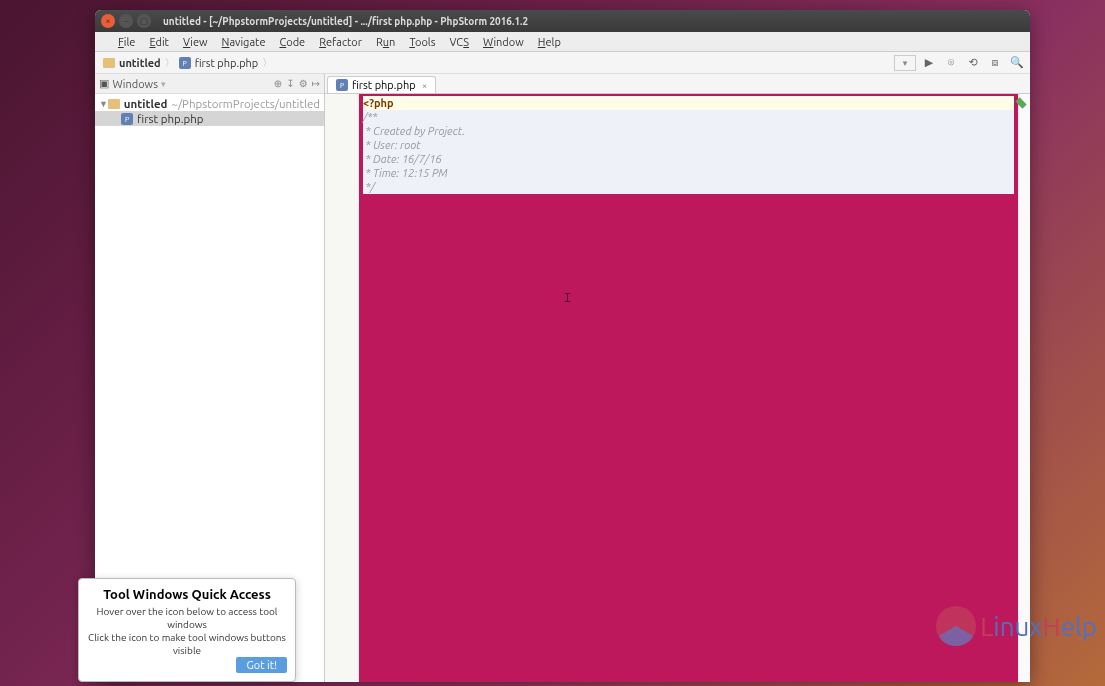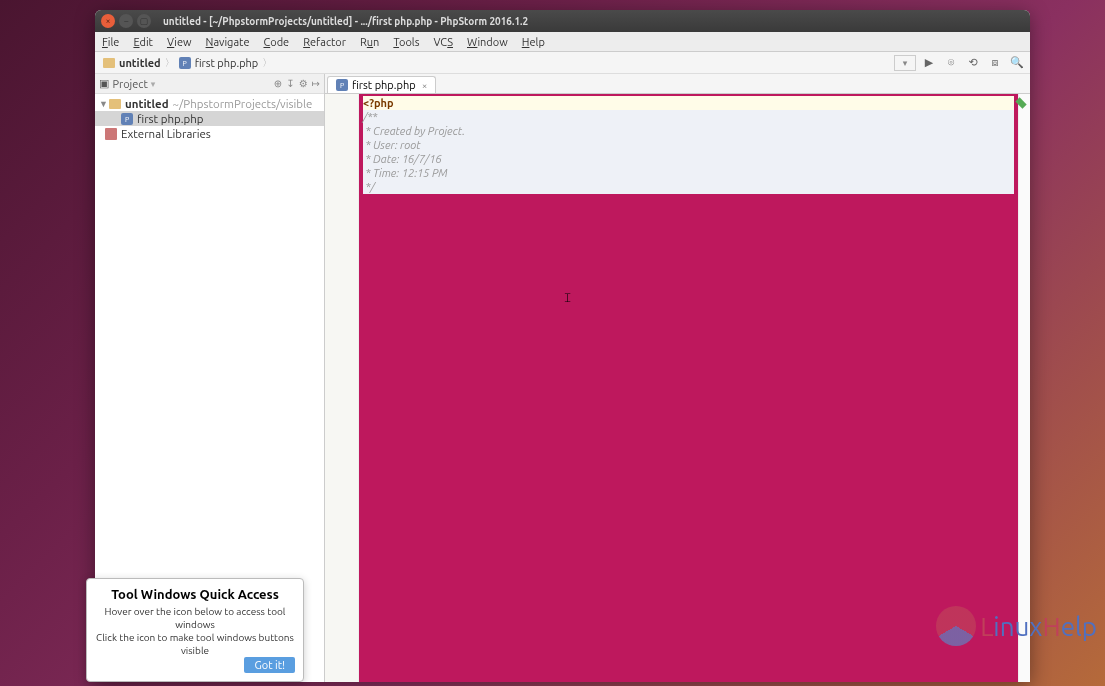--- a/index.html
+++ b/index.html
@@ -4,21 +4,21 @@
 <style>
   * { margin: 0; padding: 0; box-sizing: border-box; font-family: "Ubuntu", "Liberation Sans", Arial, sans-serif; }
   body { width: 1105px; height: 686px; background: linear-gradient(135deg, #4a1530 0%, #6b2048 30%, #8a3060 60%, #b56a3a 100%); overflow: hidden; position: relative; }
   .window { position: absolute; left: 95px; top: 10px; width: 935px; height: 672px; background: #f0f0f0; border-radius: 6px 6px 0 0; box-shadow: 0 4px 20px rgba(0,0,0,0.4); display: flex; flex-direction: column; }
   .titlebar { height: 22px; background: linear-gradient(#4a4a4a, #3a3a3a); border-radius: 6px 6px 0 0; display: flex; align-items: center; padding: 0 6px; }
   .win-btn { width: 14px; height: 14px; border-radius: 50%; margin-right: 4px; display: flex; align-items: center; justify-content: center; font-size: 9px; }
   .win-close { background: #e85e3a; color: #5a2010; }
   .win-min { background: #555; color: #333; }
   .win-max { background: #555; color: #333; }
   .title-text { color: #ddd; font-size: 10px; font-weight: bold; margin-left: 8px; }
-  .menubar { height: 20px; background: #ededed; border-bottom: 1px solid #ccc; display: flex; align-items: center; padding-left: 0; }
+  .menubar { height: 20px; background: #ededed; border-bottom: 1px solid #ccc; display: flex; align-items: center; padding-left: 16px; }
   .menu-item { font-size: 11px; padding: 2px 7px; cursor: pointer; color: #333; }
   .menu-item u { text-decoration: underline; }
   .breadcrumb-bar { height: 22px; background: #f5f5f5; border-bottom: 1px solid #ddd; display: flex; align-items: center; padding: 0 4px; justify-content: space-between; }
   .breadcrumb-left { display: flex; align-items: center; }
   .crumb { display: flex; align-items: center; font-size: 11px; color: #333; padding: 0 4px; }
   .crumb-sep { color: #aaa; font-size: 10px; }
   .folder-ic { width: 12px; height: 10px; background: #e4c07a; border-radius: 1px; margin-right: 4px; }
   .php-ic { width: 12px; height: 12px; background: #6181b6; border-radius: 2px; margin-right: 4px; font-size: 7px; color: white; display:flex; align-items:center; justify-content:center; }
   .toolbar-right { display: flex; align-items: center; gap: 4px; }
   .tb-btn { width: 18px; height: 18px; display:flex;align-items:center;justify-content:center;font-size:11px;color:#666;cursor:pointer; }
@@ -42,21 +42,21 @@
   .editor-content { flex:1; display:flex; position:relative; }
   .gutter { width:34px; background:#f7f7f3; border-right:1px solid #eee; }
   .code { flex:1; font-family: "DejaVu Sans Mono", Consolas, monospace; font-size:11px; padding:2px 4px; line-height:14px; white-space:pre; background:#be185d; }
   .code .highlight-line { background:#fffce8; display:block; width:100%; }
   .code .comment-block { background:#eef1f7; display:block; }
   .php-tag { color:#7a3b00; font-weight:bold; }
   .comment { color:#999; font-style:italic; }
   .indicator { position:absolute; right:4px; top:4px; width:10px; height:10px; background:#5a5; transform:rotate(45deg) scaleY(0.6); }
   .right-gutter { width:12px; border-left:1px solid #eee; background:#fafafa; }
   .cursor-mark { position:absolute; left:238px; top:196px; font-size:13px; color:#000; }
-  .tooltip-pop { position:absolute; left:86px; bottom:4px; width:218px; background:#fff; border:1px solid #bbb; border-radius:4px; box-shadow:0 2px 8px rgba(0,0,0,0.2); padding:8px; }
+  .tooltip-pop { position:absolute; left:78px; bottom:4px; width:218px; background:#fff; border:1px solid #bbb; border-radius:4px; box-shadow:0 2px 8px rgba(0,0,0,0.2); padding:8px; }
   .tooltip-title { font-weight:bold; font-size:13px; text-align:center; margin-bottom:4px; }
   .tooltip-body { font-size:10px; text-align:center; color:#333; line-height:13px; }
   .tooltip-btn { float:right; margin-top:0; background:#5a9ee0; color:#fff; border:none; padding:2px 10px; font-size:11px; border-radius:2px; cursor:pointer; }
   .watermark { position:absolute; right:8px; bottom:40px; font-size:26px; color:#c0405a; display:flex; align-items:center; gap:4px; font-family:"Comic Sans MS", cursive; }
   .wm-icon { width:40px; height:40px; border-radius:50%; background: conic-gradient(#c0405a 0 120deg, #6080c0 120deg 240deg, #c0405a 240deg 360deg); opacity:0.7; }
   .wm-text .lh { color:#c0405a; }
   .wm-text .inux { color:#5070c0; }
 </style>
 </head>
 <body>
@@ -104,44 +104,40 @@
       <span class="tb-btn">⧈</span>
       <span class="tb-btn">🔍</span>
     </div>
   </div>
 
   <div class="main-area">
     <div class="project-pane">
       <div class="project-header">
         <span class="ph-left">
           <span>▣</span>
-          <span>Project</span>
+          <span>Windows</span>
           <span style="font-size:9px;color:#aaa;">▾</span>
         </span>
         <span class="ph-icons">
           <span>⊕</span>
           <span>↧</span>
           <span>⚙</span>
           <span>↦</span>
         </span>
       </div>
       <div class="tree">
         <div class="tree-row">
           <span class="tree-arrow">▼</span>
           <span class="folder-ic"></span>
           <b class="tree-label">untitled</b>
-          <span class="tree-path">~/PhpstormProjects/visible</span>
+          <span class="tree-path">~/PhpstormProjects/untitled</span>
         </div>
         <div class="tree-row selected" style="padding-left:26px;">
           <span class="php-ic">P</span>
           <span class="tree-label">first php.php</span>
-        </div>
-        <div class="tree-row" style="padding-left:10px;">
-          <span class="lib-ic"></span>
-          <span class="tree-label">External Libraries</span>
         </div>
       </div>
     </div>
 
     <div class="editor-area">
       <div class="editor-tabs">
         <div class="editor-tab">
           <span class="php-ic">P</span>
           <span>first php.php</span>
           <span class="tab-close">×</span>

